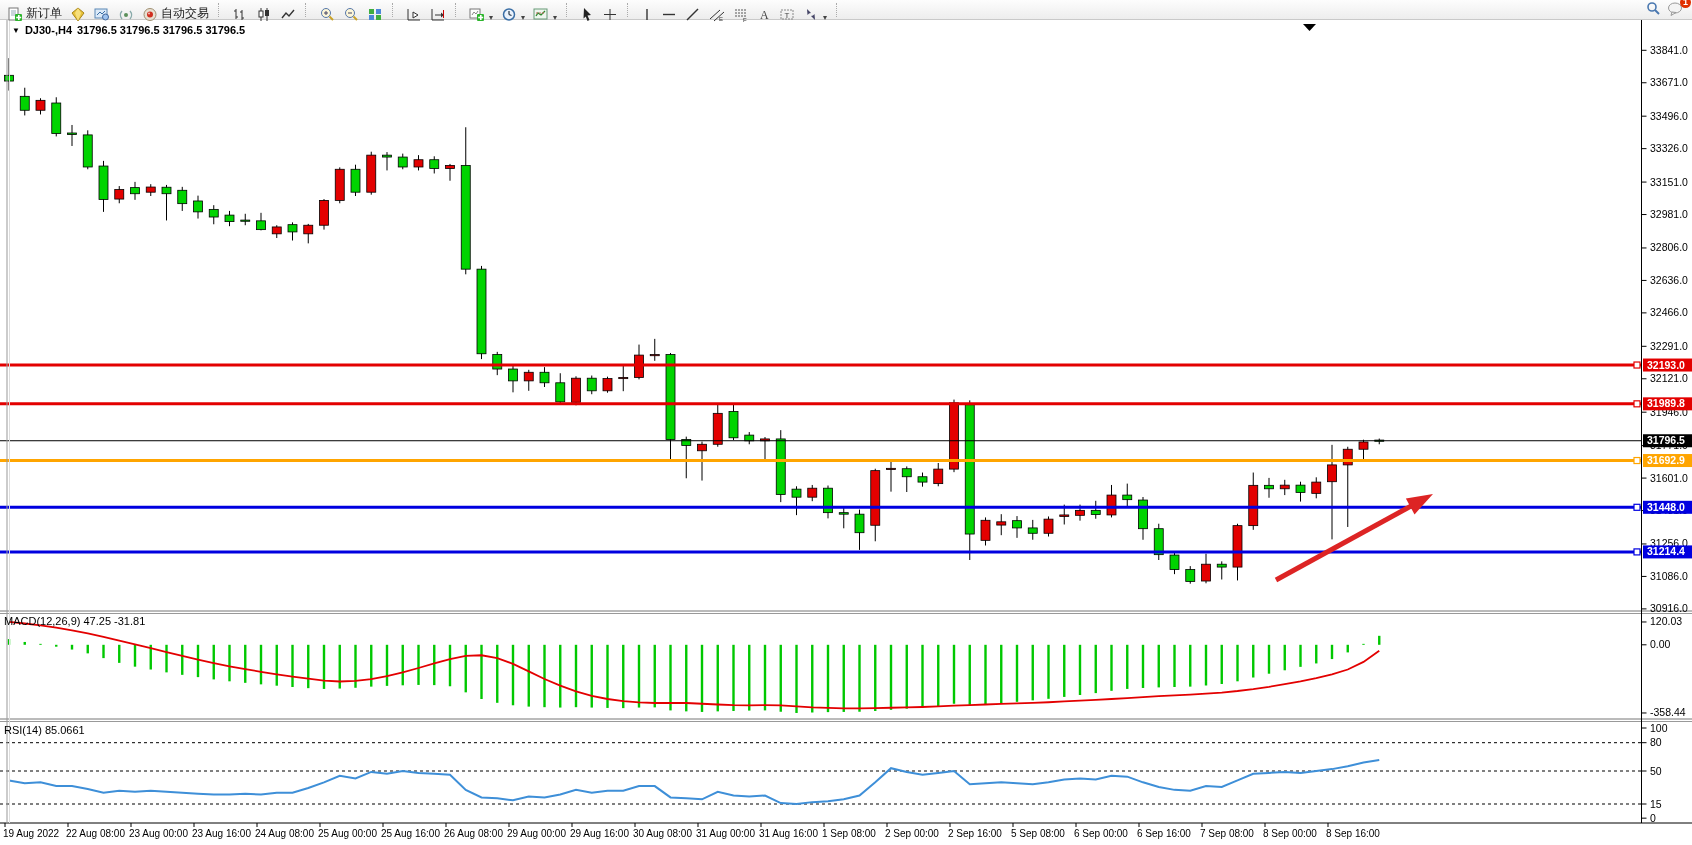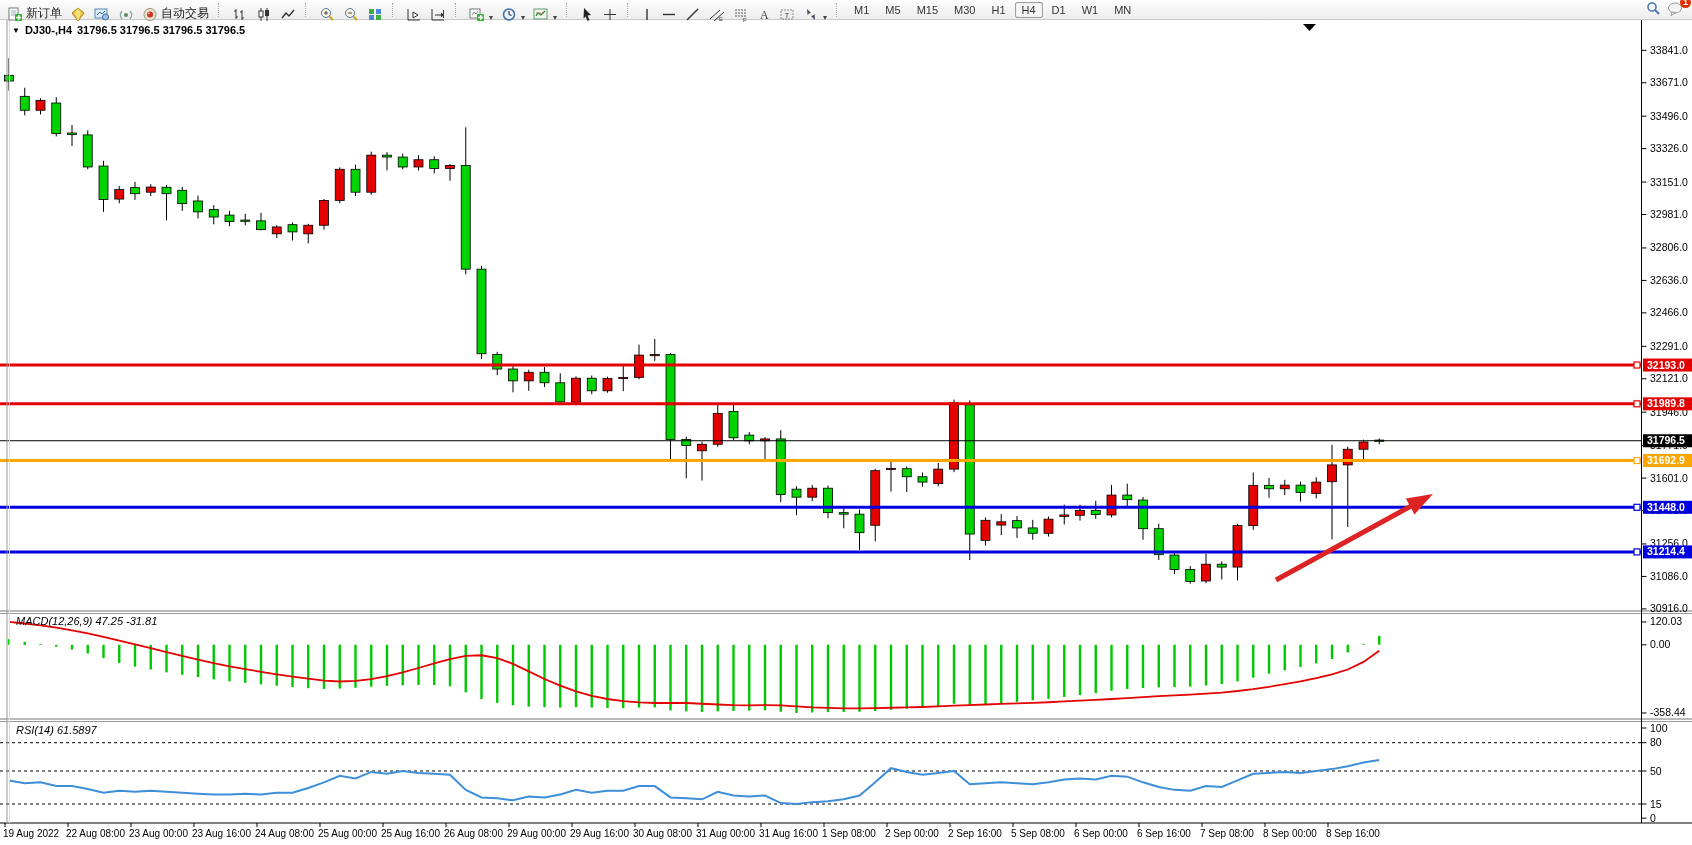--- a/index.html
+++ b/index.html
@@ -24,21 +24,21 @@
   .chat-wrap { position:relative; }
   .badge { position:absolute; top:-4px; right:-7px; background:#e03000; color:#fff;
     font-size:9px; line-height:11px; min-width:11px; text-align:center; border-radius:6px;
     padding:0 2px; font-weight:bold; }
 
   
   #chart-svg { position:absolute; left:0; top:0; }
   .chart-title { position:absolute; left:12px; top:24px; font-size:11px; font-weight:bold;
     color:#000; z-index:5; display:flex; align-items:center; gap:5px; }
   .chart-title .tri { font-size:8px; }
-  .ind-label { position:absolute; left:16px; font-size:11px; color:#000; z-index:5;font-style:italic; }
+  .ind-label { position:absolute; left:4px; font-size:11px; color:#000; z-index:5; }
   #macd-label { top:615px; }
   #rsi-label  { top:724px; }
 </style>
 </head>
 <body>
 
 <div class="app">
 
   <div class="toolbar">
     <div class="tb-group">
@@ -294,31 +294,20 @@
         <span>
             <svg width="16" height="15">
               <polygon points="4,2 8,6 6,6.5 4.5,8" fill="#446"></polygon>
               <polygon points="12,13 8,9 10,8.5 11.5,7" fill="#446"></polygon>
             </svg>
           </span>
         <span class="caret">▾</span>
       </div>
     </div>
     <div class="tb-sep"></div>
-    <div class="tb-group">
-      <span class="tf-btn">M1</span>
-      <span class="tf-btn">M5</span>
-      <span class="tf-btn">M15</span>
-      <span class="tf-btn">M30</span>
-      <span class="tf-btn">H1</span>
-      <span class="tf-btn active">H4</span>
-      <span class="tf-btn">D1</span>
-      <span class="tf-btn">W1</span>
-      <span class="tf-btn">MN</span>
-    </div>
     <div class="tb-right">
       <span>
         <svg width="16" height="15">
             <circle cx="7" cy="6" r="4" fill="none" stroke="#4a78b0" stroke-width="1.6"></circle>
             <line x1="10" y1="9" x2="14" y2="13" stroke="#4a78b0" stroke-width="2"></line>
           </svg>
       </span>
       <span class="chat-wrap">
         <span>
           <svg width="17" height="15">
@@ -766,14 +755,14 @@
       </g>
     </svg>
 
   <div class="chart-title">
     <span class="tri">▼</span>
     <span>DJ30-,H4</span>
     <span style="font-weight:bold">31796.5 31796.5 31796.5 31796.5</span>
   </div>
 
   <div class="ind-label" id="macd-label">MACD(12,26,9) 47.25 -31.81</div>
-  <div class="ind-label" id="rsi-label">RSI(14) 61.5897</div>
+  <div class="ind-label" id="rsi-label">RSI(14) 85.0661</div>
 </div>
 
 </body></html>

